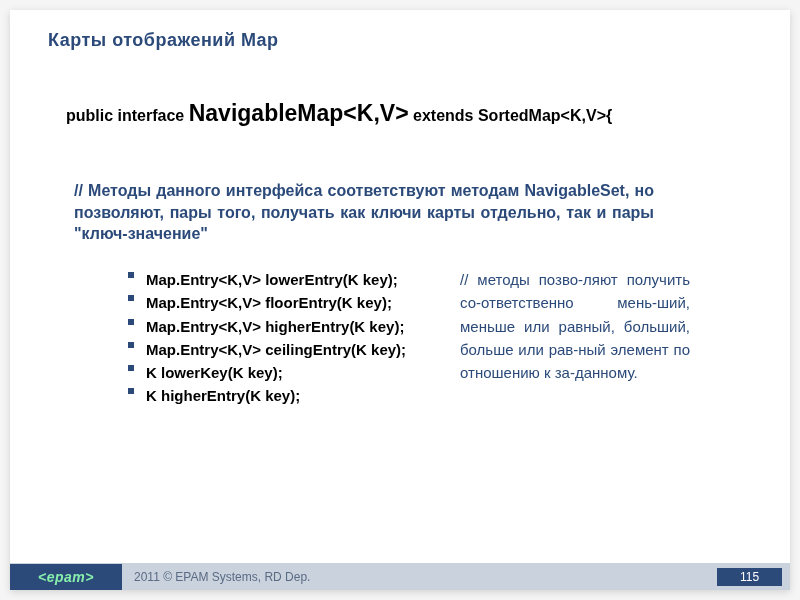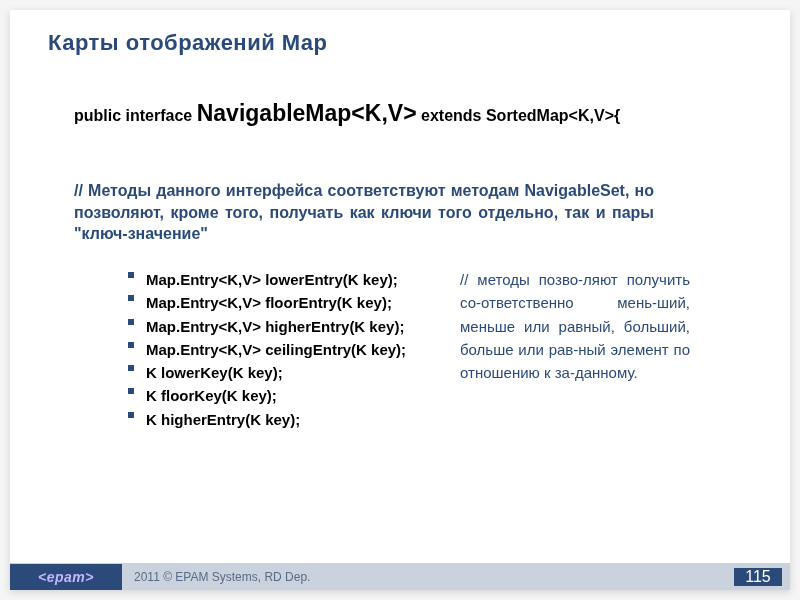--- a/index.html
+++ b/index.html
@@ -17,28 +17,28 @@
     top: 10px;
     width: 780px;
     height: 580px;
     background: #ffffff;
     box-shadow: 0 2px 8px rgba(0,0,0,0.15);
   }
   .title {
     position: absolute;
     left: 38px;
     top: 20px;
-    font-size: 22px;
+    font-size: 18px;
     font-weight: bold;
     color: #2b4a7a;
     letter-spacing: 0.5px;
   }
   .decl {
     position: absolute;
-    left: 64px;
+    left: 56px;
     top: 88px;
     width: 560px;
     font-size: 16px;
     color: #000;
     font-weight: bold;
     line-height: 1.35;
   }
   .decl .big { font-size: 23px; font-weight: bold; }
   .comment1 {
     position: absolute;
@@ -92,21 +92,21 @@
     left: 0;
     bottom: 0;
     width: 100%;
     height: 26px;
     display: flex;
     align-items: stretch;
   }
   .footer-logo {
     width: 112px;
     background: #2b4a7a;
-    color: #c4b5fd;
+    color: #86efac;
     font-weight: bold;
     font-style: italic;
     font-size: 14px;
     display: flex;
     align-items: center;
     justify-content: center;
     letter-spacing: 0.5px;
   }
   .footer-bar {
     flex: 1;
@@ -114,25 +114,25 @@
     display: flex;
     align-items: center;
     padding-left: 12px;
     color: #5b6b85;
     font-size: 12px;
   }
   .footer-page {
     position: absolute;
     right: 8px;
     bottom: 4px;
-    width: 48px;
+    width: 65px;
     height: 18px;
     background: #2b4a7a;
     color: #fff;
-    font-size: 16px;
+    font-size: 12px;
     display: flex;
     align-items: center;
     justify-content: center;
   }
   .footer-line {
     position: absolute;
     left: 0;
     bottom: 26px;
     width: 100%;
     height: 1px;
@@ -143,29 +143,28 @@
 <body>
 
 <div class="slide">
 
   <div class="title">Карты отображений Map</div>
 
   <div class="decl">
     <span>public interface </span><span class="big">NavigableMap</span><span class="big">&lt;K,V&gt;</span><span> extends SortedMap&lt;K,V&gt;</span><span>{</span>
   </div>
 
-  <div class="comment1">// Методы данного интерфейса соответствуют методам NavigableSet, но позволяют, кроме того, получать как ключи того отдельно, так и пары "ключ-значение"</div>
+  <div class="comment1">// Методы данного интерфейса соответствуют методам NavigableSet, но позволяют, пары того, получать как ключи карты отдельно, так и пары "ключ-значение"</div>
 
   <div class="methods">
     <div class="item">Map.Entry&lt;K,V&gt; lowerEntry(K key);</div>
     <div class="item">Map.Entry&lt;K,V&gt; floorEntry(K key);</div>
     <div class="item">Map.Entry&lt;K,V&gt; higherEntry(K key);</div>
     <div class="item">Map.Entry&lt;K,V&gt; ceilingEntry(K key);</div>
     <div class="item">K lowerKey(K key);</div>
-    <div class="item">K floorKey(K key);</div>
     <div class="item">K higherEntry(K key);</div>
   </div>
 
   <div class="side-note">// методы позво-ляют получить со-ответственно мень-ший, меньше или равный, больший, больше или рав-ный элемент по отношению к за-данному.</div>
 
   <div class="footer-line"></div>
   <div class="footer">
     <div class="footer-logo">&lt;epam&gt;</div>
     <div class="footer-bar">2011 © EPAM Systems, RD Dep.</div>
   </div>

